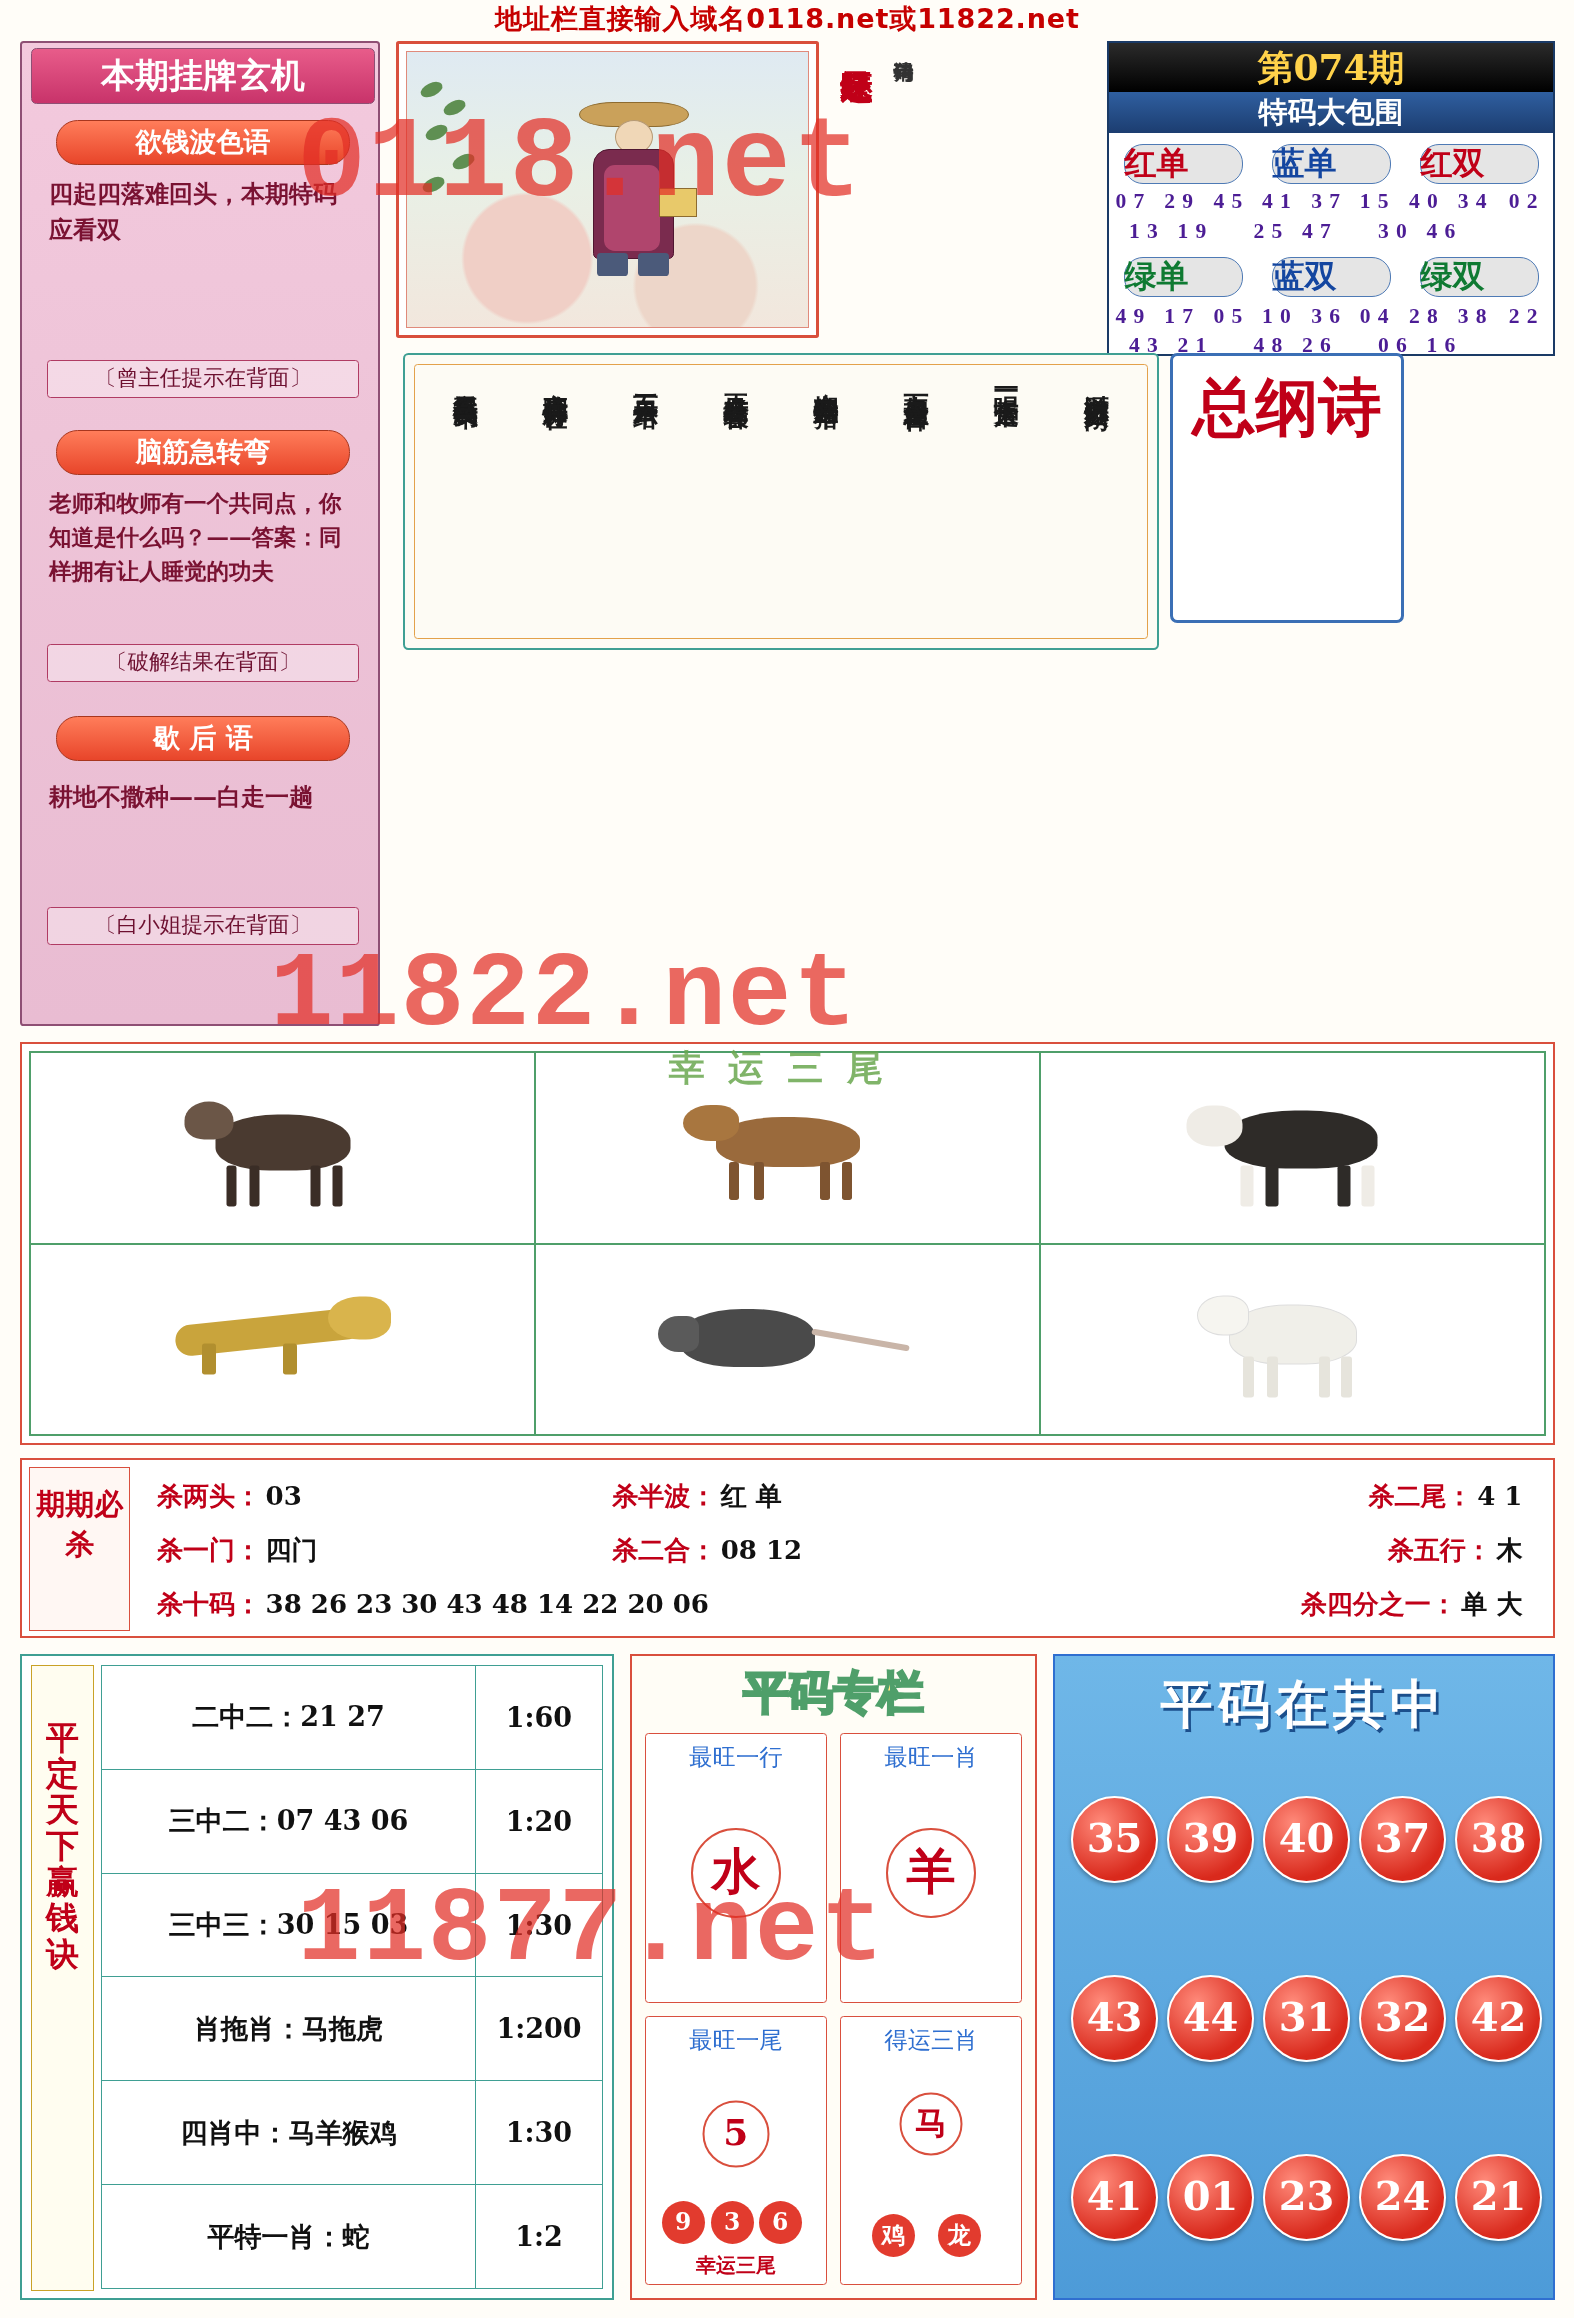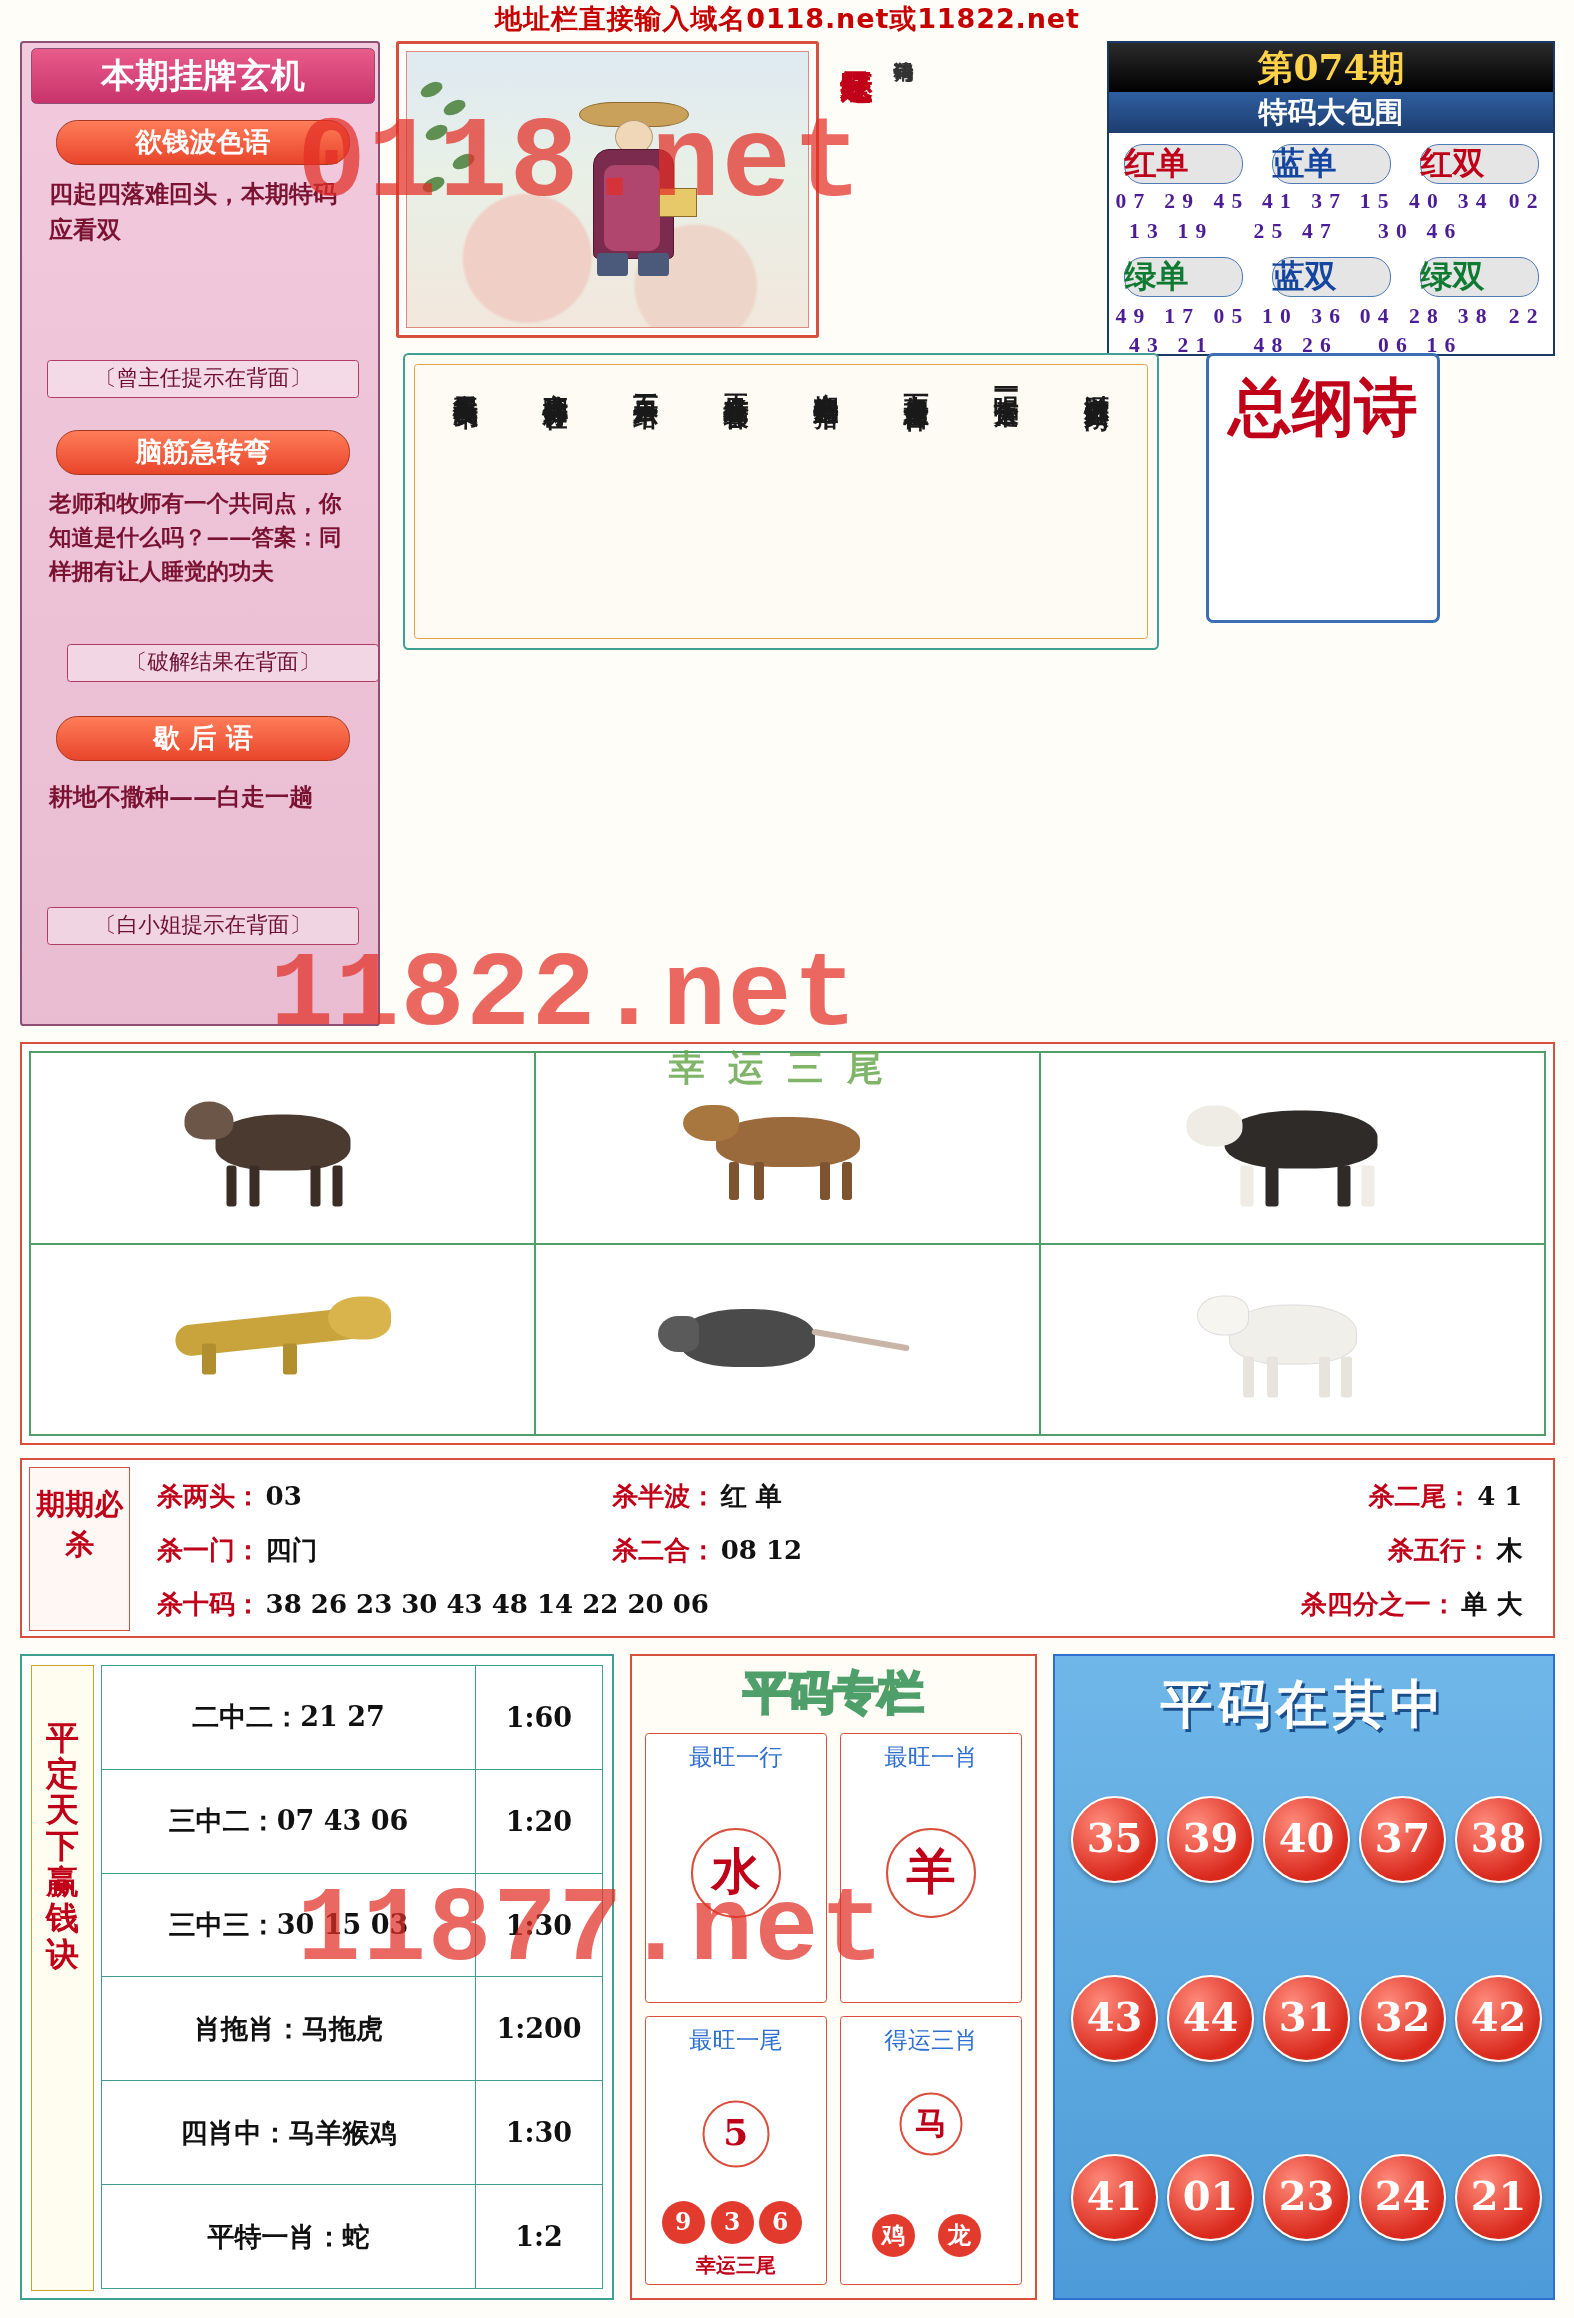--- a/index.html
+++ b/index.html
@@ -131,21 +131,21 @@
     padding:9px 5.4px;
   }
   .vline{
     writing-mode:vertical-rl;text-orientation:upright;
     font-size:25px;line-height:31px;color:#1a1a1a;font-weight:bold;
     font-family:"DejaVu Serif", serif;letter-spacing:1.8px;
   }
 
   
   .zgs{
-    left:1206px;top:353px;width:234px;height:270px;
+    left:1170px;top:353px;width:234px;height:270px;
     border:3.6px solid #3b6fb5;background:#fff;border-radius:7.2px;
   }
   .zgs .t{
     position:absolute;left:0;top:12.6px;width:100%;
     color:#c00018;font-size:63px;font-weight:bold;text-align:center;line-height:77px;
     font-family:"DejaVu Serif", serif;
   }
   .zgrid{
     left:20px;top:1042px;width:1535px;height:403px;
     border:2.7px solid #d94f3d;background:#fff;
@@ -270,21 +270,21 @@
 
   <div class="box leftcol">
     <div class="lc-title">本期挂牌玄机</div>
 
     <div class="lc-sub" style="top:77px;">欲钱波色语</div>
     <div class="lc-text" style="top:133px;">四起四落难回头，本期特码应看双</div>
     <div class="lc-note" style="top:317px;">〔曾主任提示在背面〕</div>
 
     <div class="lc-sub" style="top:387px;">脑筋急转弯</div>
     <div class="lc-text" style="top:443px;font-size:22.5px;line-height:34px;">老师和牧师有一个共同点，你知道是什么吗？——答案：同样拥有让人睡觉的功夫</div>
-    <div class="lc-note" style="top:601px;margin-left:20px;">〔破解结果在背面〕</div>
+    <div class="lc-note" style="top:601px;">〔破解结果在背面〕</div>
 
     <div class="lc-sub" style="top:673px;">歇 后 语</div>
     <div class="lc-text" style="top:736px;">耕地不撒种——白走一趟</div>
     <div class="lc-note" style="top:864px;">〔白小姐提示在背面〕</div>
   </div>
 
   <div class="box picpanel">
     <div class="picinner">
       <div class="leafy">
         <div class="leaf" style="left:3.6px;top:3.6px;"></div>

